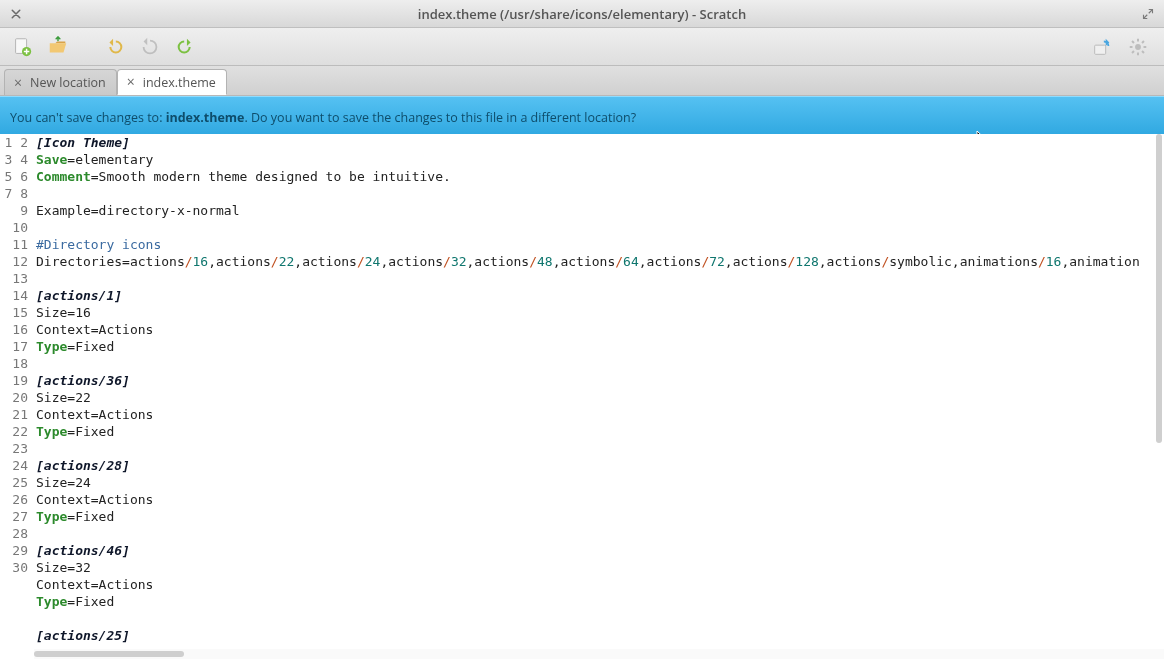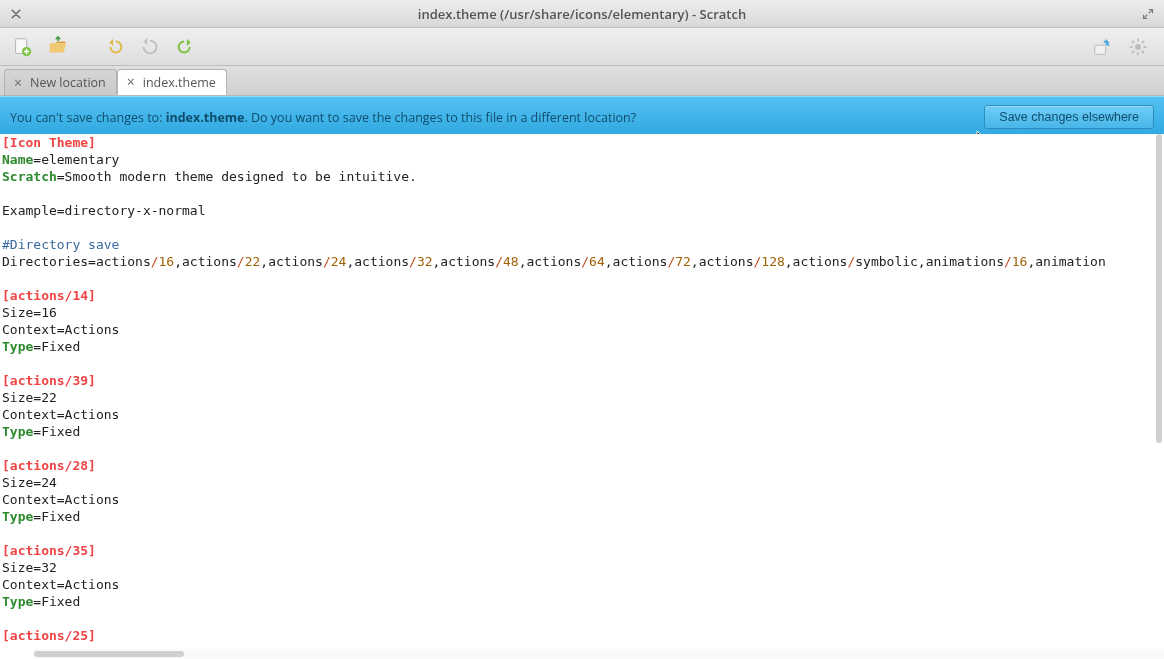--- a/index.html
+++ b/index.html
@@ -33,25 +33,25 @@
   
   .editor-wrap { position:absolute; top:134px; left:0; right:0; bottom:0; background:#fff; display:flex; overflow:hidden; border-top:0; }
   .gutter { width: 34px; text-align:right; padding-right:6px; font-family: "DejaVu Sans Mono","Liberation Mono",monospace; font-size:13px; line-height:17px; color:#777; user-select:none; background:#fff; }
   .code { flex:1; overflow:hidden; font-family: "DejaVu Sans Mono","Liberation Mono",monospace; font-size:13px; line-height:17px; white-space:pre; color:#222; padding-left:2px; }
   .hscroll { position:absolute; bottom:0; left:34px; right:0; height:10px; }
   .hscroll .track { position:absolute; inset:0; background: rgba(0,0,0,0.02); }
   .hscroll .thumb { position:absolute; top:2px; height:6px; left:0; width:150px; background: #cfcfcf; border-radius:3px; }
   .vscroll { position:absolute; top:0; right:0; bottom:10px; width:10px; }
   .vscroll .thumb { position:absolute; right:2px; width:6px; top:0; height:60%; background:#cfcfcf; border-radius:3px; }
 
-  .code .tok-section { color:#ef4444; font-weight:bold; }
+  .code .tok-section { color:#0f172a; font-weight:bold;font-style:italic; }
   .code .tok-key { color:#2c8a2c; font-weight:bold; }
   .code .tok-comment { color:#3a6aa0; }
   .code .tok-punc { color:#c05020; }
-  .code .tok-num { color:#a16207; }
+  .code .tok-num { color:#0f766e; }
 
   .toolbar svg { width:22px; height:22px; }
 </style>
 </head>
 <body>
 
 <div class="titlebar">
   <div class="close">
     <svg viewBox="0 0 16 16" width="12" height="12">
         <path d="M3 3 L13 13 M13 3 L3 13" stroke="#6a6a6a" stroke-width="2" stroke-linecap="round"></path>
@@ -126,53 +126,83 @@
   <div class="tab active">
     <span class="tab-close">×</span>
     <span>index.theme</span>
   </div>
 </div>
 
 <div class="infobar">
   <div class="msg">
     <span>You can't save changes to: </span><span class="fn">index.theme</span><span>. Do you want to save the changes to this file in a different location?</span>
   </div>
-  <button class="save-elsewhere">Save changes elsewhere</button>
 </div>
 
 <svg class="cursor" width="14" height="20" viewBox="0 0 14 20">
     <path d="M1 1 L1 15 L4.5 11.5 L7 17 L9 16 L6.5 10.5 L11 10.5 Z" fill="#000" stroke="#fff" stroke-width="1"></path>
   </svg>
 
 <div class="editor-wrap">
+  <div class="gutter">1
+2
+3
+4
+5
+6
+7
+8
+9
+10
+11
+12
+13
+14
+15
+16
+17
+18
+19
+20
+21
+22
+23
+24
+25
+26
+27
+28
+29
+30
+</div>
   <div class="code"><span class="tok-section">[Icon Theme]</span>
-<span class="tok-key">Name</span>=elementary
-<span class="tok-key">Scratch</span>=Smooth modern theme designed to be intuitive.
+<span class="tok-key">Save</span>=elementary
+<span class="tok-key">Comment</span>=Smooth modern theme designed to be intuitive.
 
 Example=directory-x-normal
 
-<span class="tok-comment">#Directory save</span>
+<span class="tok-comment">#Directory icons</span>
 Directories=actions<span class="tok-punc">/</span><span class="tok-num">16</span>,actions<span class="tok-punc">/</span><span class="tok-num">22</span>,actions<span class="tok-punc">/</span><span class="tok-num">24</span>,actions<span class="tok-punc">/</span><span class="tok-num">32</span>,actions<span class="tok-punc">/</span><span class="tok-num">48</span>,actions<span class="tok-punc">/</span><span class="tok-num">64</span>,actions<span class="tok-punc">/</span><span class="tok-num">72</span>,actions<span class="tok-punc">/</span><span class="tok-num">128</span>,actions<span class="tok-punc">/</span>symbolic,animations<span class="tok-punc">/</span><span class="tok-num">16</span>,animation
 
-<span class="tok-section">[actions/14]</span>
+<span class="tok-section">[actions/1]</span>
 Size=16
 Context=Actions
 <span class="tok-key">Type</span>=Fixed
 
-<span class="tok-section">[actions/39]</span>
+<span class="tok-section">[actions/36]</span>
 Size=22
 Context=Actions
 <span class="tok-key">Type</span>=Fixed
 
 <span class="tok-section">[actions/28]</span>
 Size=24
 Context=Actions
 <span class="tok-key">Type</span>=Fixed
 
-<span class="tok-section">[actions/35]</span>
+<span class="tok-section">[actions/46]</span>
 Size=32
 Context=Actions
 <span class="tok-key">Type</span>=Fixed
 
 <span class="tok-section">[actions/25]</span>
 </div>
   <div class="vscroll">
       <div class="thumb"></div>
     </div>
   <div class="hscroll">

